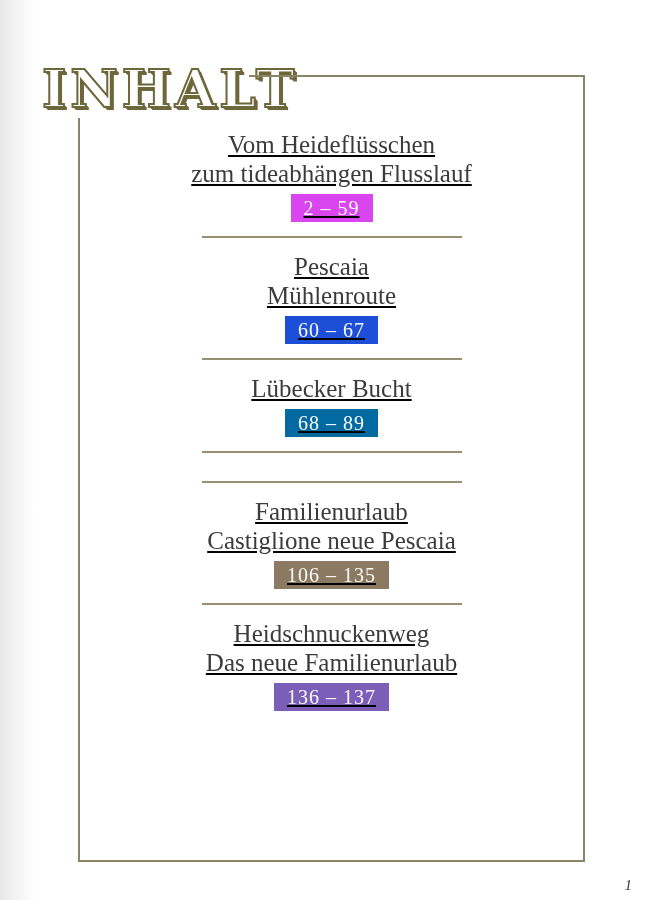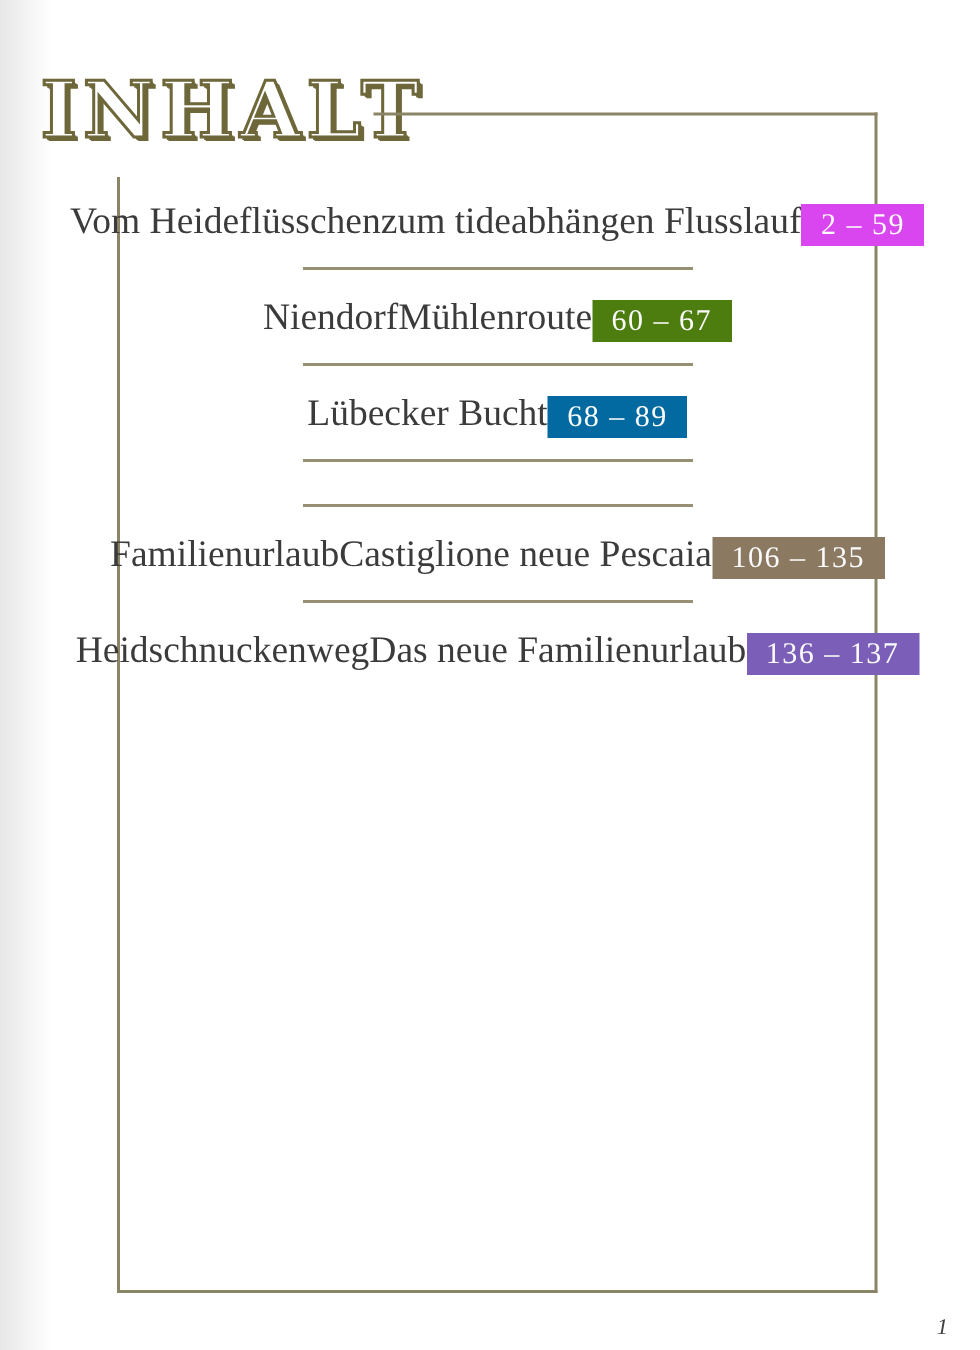--- a/index.html
+++ b/index.html
@@ -10,21 +10,21 @@
     position: relative;
     overflow: hidden;
   }
   .edge-shadow {
     position: absolute; left: 0; top: 0;
     width: 34px; height: 900px;
     background: linear-gradient(to right, #e7e7e7, rgba(255,255,255,0));
     pointer-events: none;
   }
   .title {
-    position: absolute; left: 27px; top: 46px; margin: 0;
+    position: absolute; left: 27px; top: 46px; margin: 15px;
     font-family: "DejaVu Serif", serif;
     font-weight: bold;
     font-size: 52px;
     line-height: 56px;
     letter-spacing: 4px;
     color: #ffffff;
     -webkit-text-stroke: 2px #6d673a;
     text-shadow:
       3px 3px 0 #6d673a,
       1px 1px 0 #6d673a,
@@ -33,21 +33,21 @@
   .frame { position: absolute; background: #8b8567; }
   .frame.top    { left: 249px; top: 75px;  width: 336px; height: 2px; }
   .frame.right  { left: 583px; top: 75px;  width: 2px;   height: 787px; }
   .frame.bottom { left: 78px;  top: 860px; width: 507px; height: 2px; }
   .frame.left   { left: 78px;  top: 118px; width: 2px;   height: 742px; }
 
   .toc {
     position: absolute; left: 80px; top: 130px; width: 503px;
     display: flex; flex-direction: column; align-items: center;
   }
-  .entry { display: flex; flex-direction: row; align-items: center; }
+  .entry { display: flex; flex-direction: column; align-items: center; text-decoration: underline; }
   .entry-line {
     font-size: 25px; line-height: 29px;
     color: #3b3b3b; text-align: center;
     white-space: nowrap;
   }
   .badge {
     margin-top: 6px;
     padding: 1px 13px;
     font-size: 20px; line-height: 26px;
     color: #fbfbfb;
@@ -81,23 +81,23 @@
   <div class="toc">
 
     <div class="entry">
       <div class="entry-line">Vom Heideflüsschen</div>
       <div class="entry-line">zum tideabhängen Flusslauf</div>
       <span class="badge" style="background-color: #d946ef;">2 – 59</span>
     </div>
     <div class="sep"></div>
 
     <div class="entry">
-      <div class="entry-line">Niendorf</div>
+      <div class="entry-line">Pescaia</div>
       <div class="entry-line">Mühlenroute</div>
-      <span class="badge" style="background-color: #4d7c0f;">60 – 67</span>
+      <span class="badge" style="background-color: #1d4ed8;">60 – 67</span>
     </div>
     <div class="sep"></div>
 
     <div class="entry">
       <div class="entry-line">Lübecker Bucht</div>
       <span class="badge" style="background-color: #0369a1;">68 – 89</span>
     </div>
     <div class="sep"></div>
 
     <div class="sep"></div>

